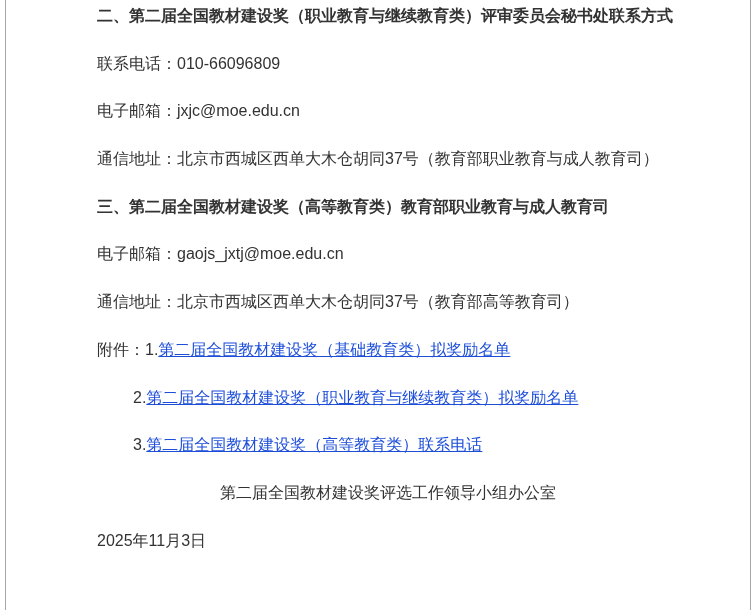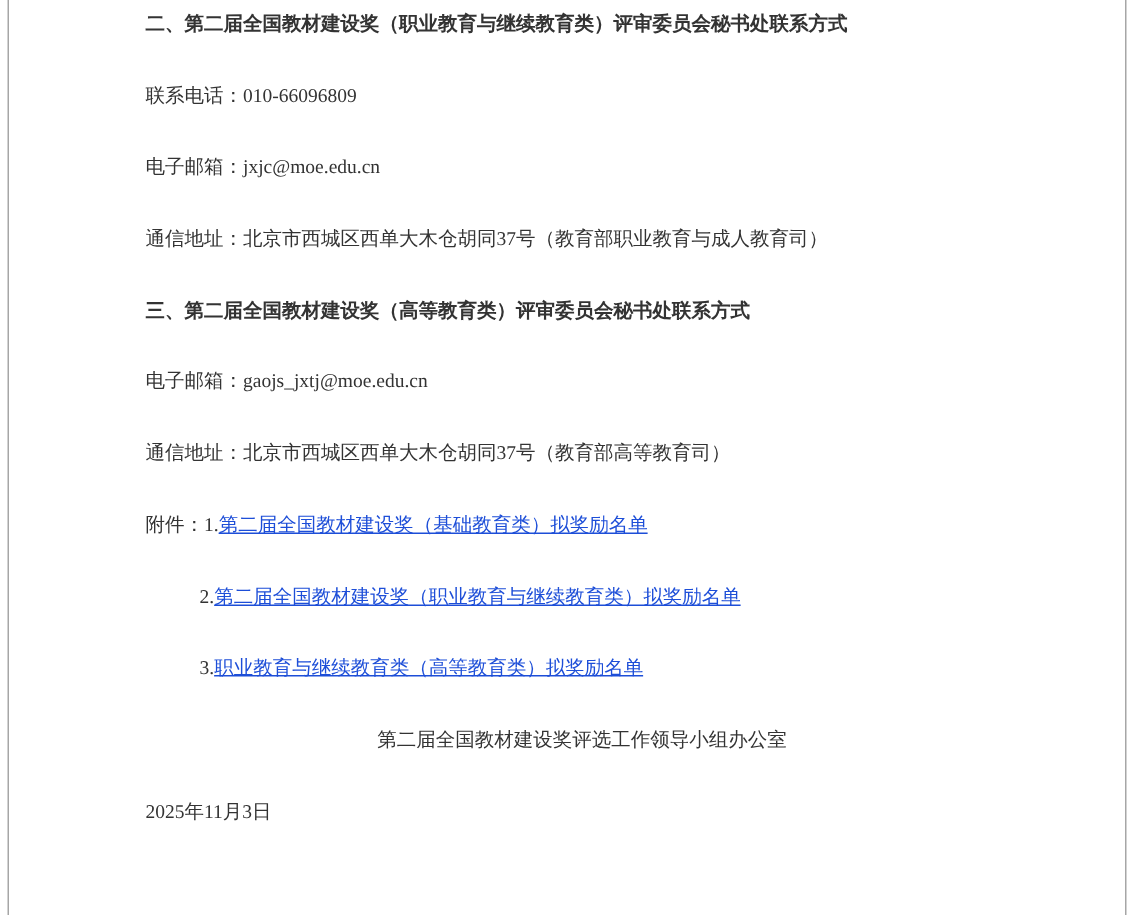--- a/index.html
+++ b/index.html
@@ -13,25 +13,24 @@
     width: 746px;
     min-height: 610px;
     margin-left: 5px;
     border-left: 1px solid #a6a6a6;
     border-right: 1px solid #a6a6a6;
     padding: 7px 71px 30px 91px;
     background: #ffffff;
   }
   .page p {
     margin: 0 0 29.7px 0;
-    font-size: 13px;
+    font-size: 16px;
     line-height: 18px;
     color: #333333;
     letter-spacing: 0;
-    font-family: Liberation Serif, serif;
   }
   p.heading {
     font-weight: bold;
     color: #333333;
   }
   .att-item-indent {
     margin-left: 36px !important;
   }
   .att-num {
     color: #333333;
@@ -61,40 +60,40 @@
   </p>
 
   <p>
     <span>电子邮箱：</span><span>jxjc@moe.edu.cn</span>
   </p>
 
   <p>
     <span>通信地址：</span><span>北京市西城区西单大木仓胡同37号（教育部职业教育与成人教育司）</span>
   </p>
 
-  <p class="heading">三、第二届全国教材建设奖（高等教育类）评审委员会秘书处联系方式</p>
+  <p class="heading">三、第二届全国教材建设奖（高等教育类）教育部职业教育与成人教育司</p>
 
 
   <p>
     <span>电子邮箱：</span><span>gaojs_jxtj@moe.edu.cn</span>
   </p>
 
   <p>
     <span>通信地址：</span><span>北京市西城区西单大木仓胡同37号（教育部高等教育司）</span>
   </p>
 
   <p>
     <span>附件：</span><span class="att-num">1.</span><a class="att-link">第二届全国教材建设奖（基础教育类）拟奖励名单</a>
   </p>
 
   <p class="att-item-indent">
     <span class="att-num">2.</span><a class="att-link">第二届全国教材建设奖（职业教育与继续教育类）拟奖励名单</a>
   </p>
 
   <p class="att-item-indent">
-    <span class="att-num">3.</span><a class="att-link">职业教育与继续教育类（高等教育类）拟奖励名单</a>
+    <span class="att-num">3.</span><a class="att-link">第二届全国教材建设奖（高等教育类）联系电话</a>
   </p>
 
   <p class="sign-org">第二届全国教材建设奖评选工作领导小组办公室</p>
 
   <p class="sign-date">2025年11月3日</p>
 
 </div>
 
 </body></html>

